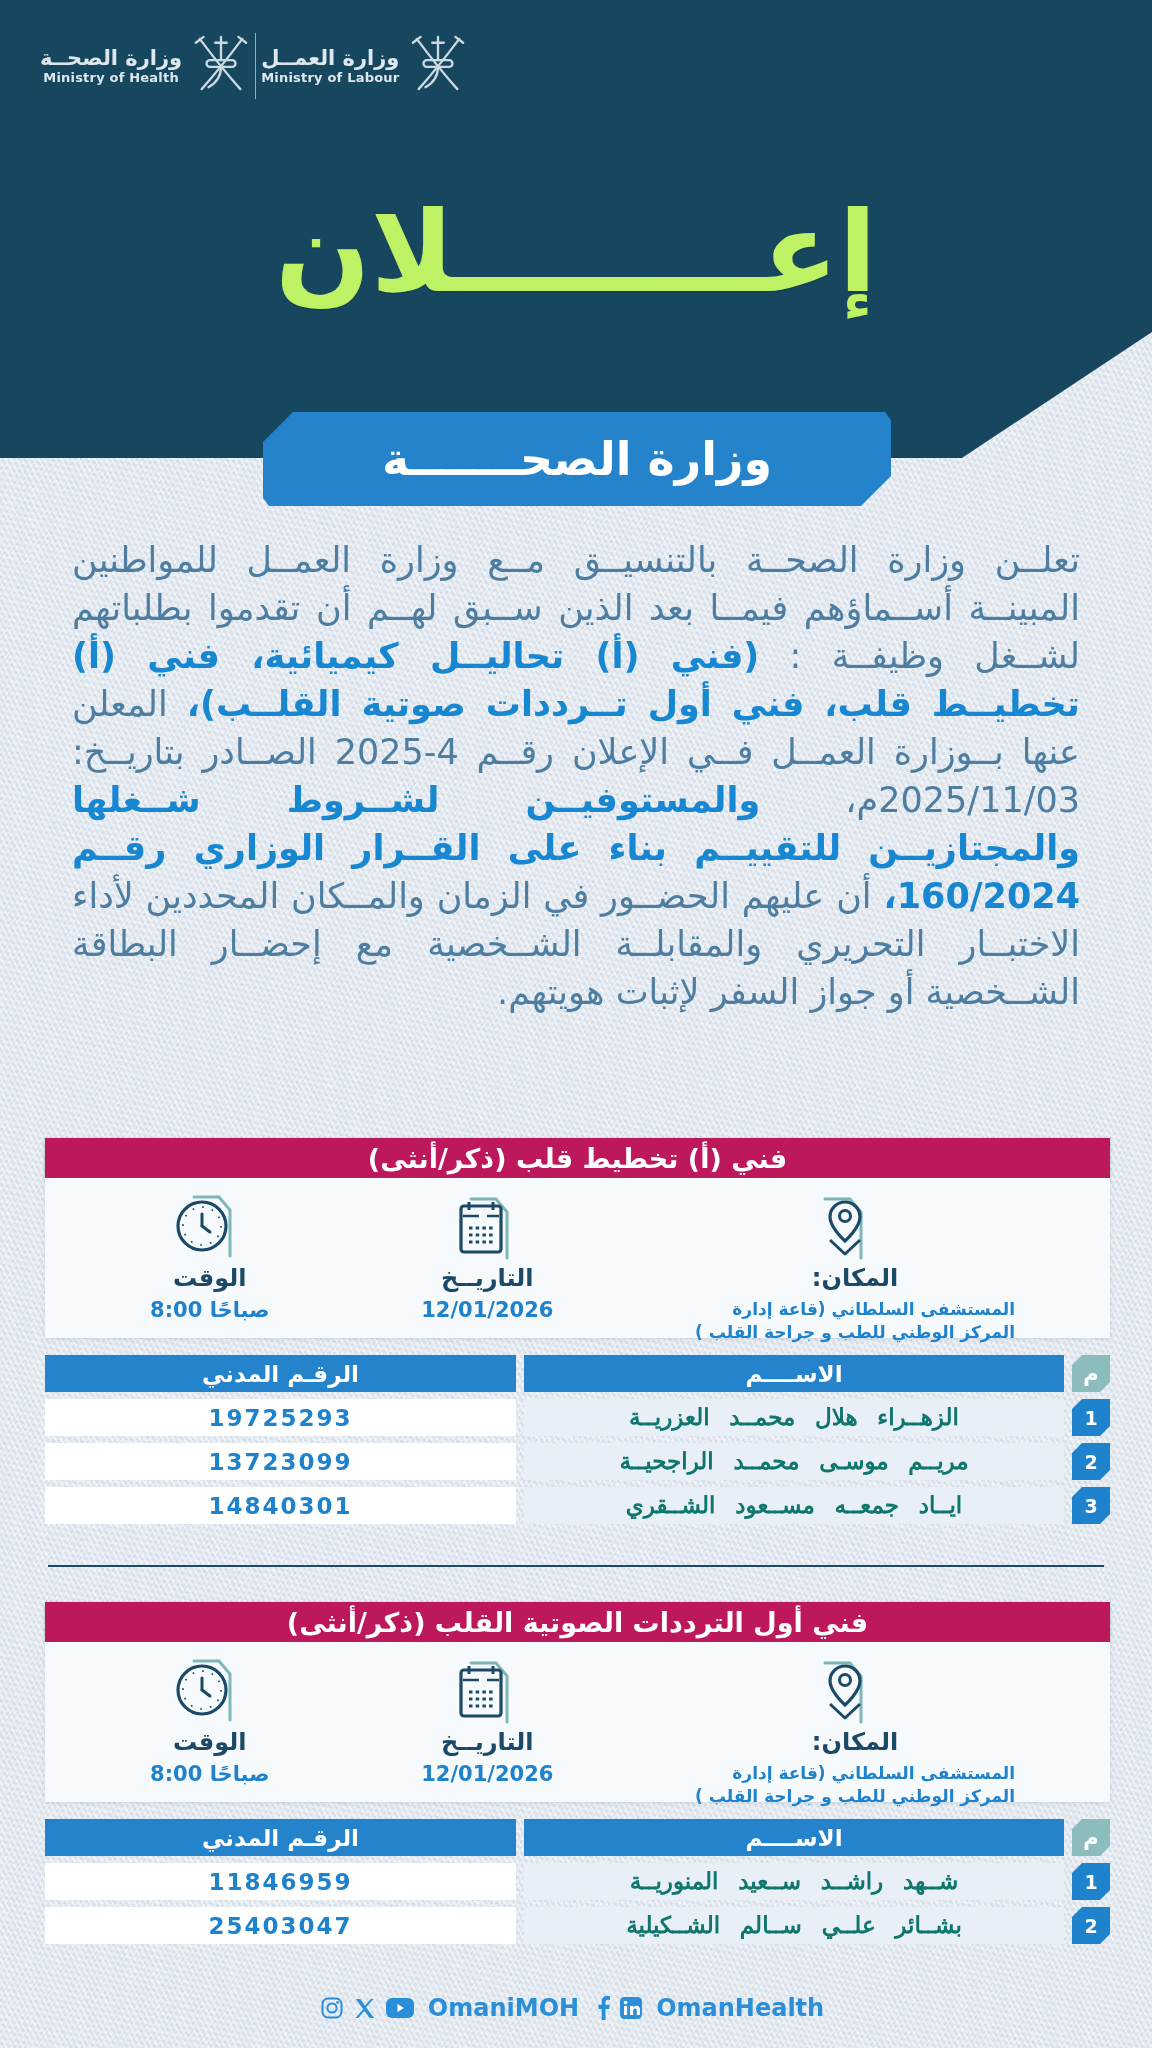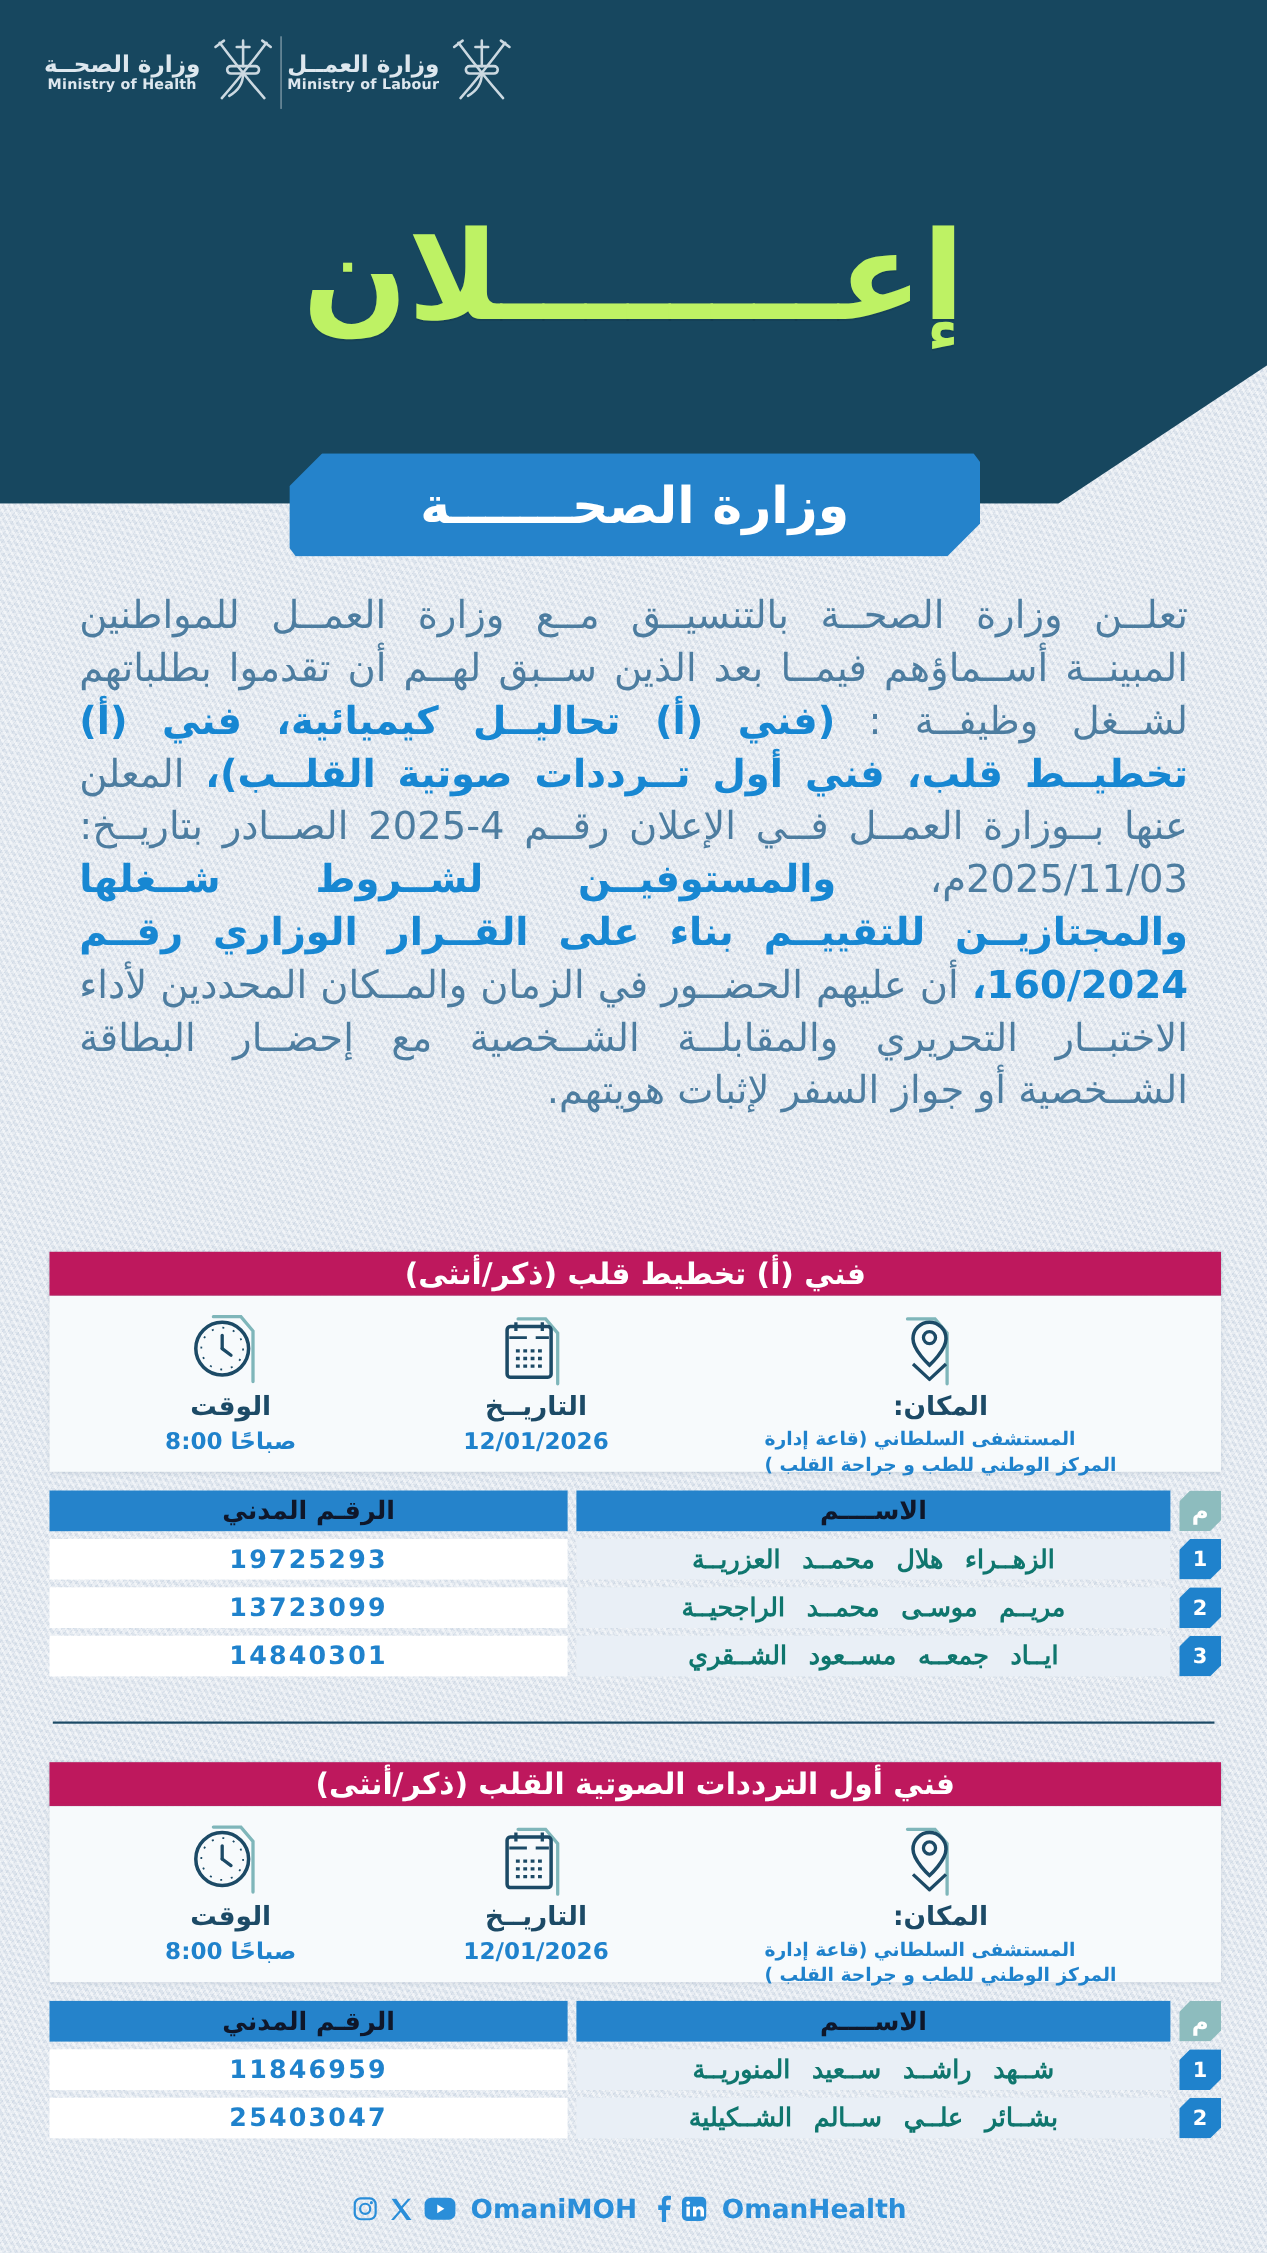--- a/index.html
+++ b/index.html
@@ -62,39 +62,39 @@
   .title-bar{
     height:40px;background:#be185d;display:flex;align-items:center;justify-content:center;
     color:#fff;font-size:27px;font-weight:bold;direction:rtl;
     box-shadow:0 1px 3px rgba(23,71,95,.35);
   }
   .info-panel{
     height:160px;background:#f7fafc;direction:rtl;
     display:flex;align-items:stretch;padding:10px 26px 0 26px;box-sizing:border-box;
     box-shadow:0 1px 4px rgba(120,140,160,.25);
   }
-  .info-col{flex:1;display:flex;flex-direction:column;align-items:center;text-align:left;}
+  .info-col{flex:1;display:flex;flex-direction:column;align-items:center;text-align:right;}
   .info-col.loc{flex:1.65;}
   .info-icon{height:74px;display:flex;align-items:flex-end;justify-content:center;}
   .info-label{color:#1c4a66;font-size:24px;font-weight:bold;margin-top:2px;}
   .info-value{color:#1f82cc;font-size:21px;font-weight:bold;margin-top:6px;direction:ltr;}
   .info-value.loc-val{font-size:17px;line-height:23px;direction:rtl;}
 
   .cols,.trow{display:flex;direction:rtl;gap:8px;}
   .cols{margin-top:17px;height:37px;}
   .trow{height:37px;margin-top:7px;}
   .badge{
     width:38px;display:flex;align-items:center;justify-content:center;
     color:#fff;font-weight:bold;
     clip-path:polygon(10px 0,100% 0,100% calc(100% - 10px),calc(100% - 10px) 100%,0 100%,0 10px);
   }
   .badge.hdr{background:#8dbcbe;font-size:21px;}
   .badge.row{background:#1f82cc;font-size:19px;}
   .hcell{
-    background:#2583cb;color:#0f172a;font-size:23px;font-weight:bold;
+    background:#2583cb;color:#ffffff;font-size:23px;font-weight:bold;
     display:flex;align-items:center;justify-content:center;
   }
   .hcell.name{width:540px;}
   .hcell.civil{flex:1;}
   .cell{display:flex;align-items:center;justify-content:center;font-size:23px;font-weight:bold;}
   .cell.name{width:540px;background:#e9eff6;color:#0f766e;word-spacing:14px;font-family:Liberation Serif, serif;}
   .cell.civil{flex:1;background:#ffffff;color:#1f82cc;letter-spacing:2px;direction:ltr;}
 
   .divider{
     position:absolute;top:1565px;left:48px;width:1056px;height:2px;

